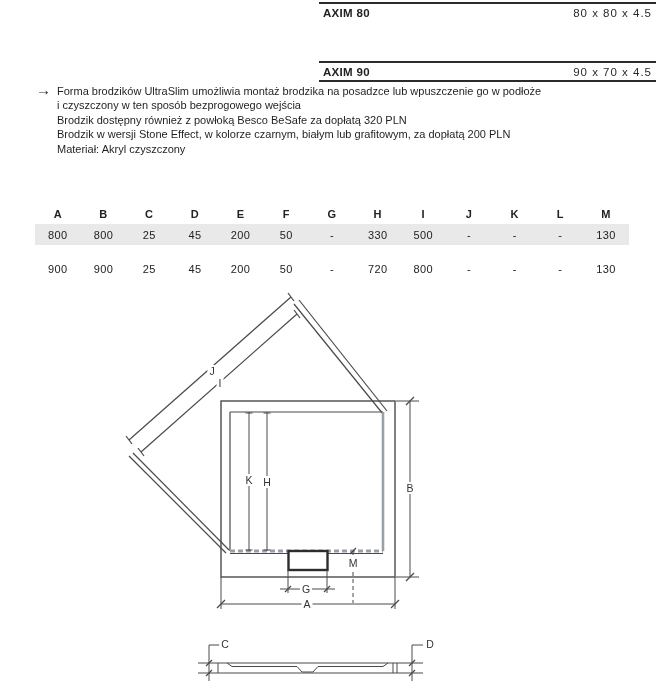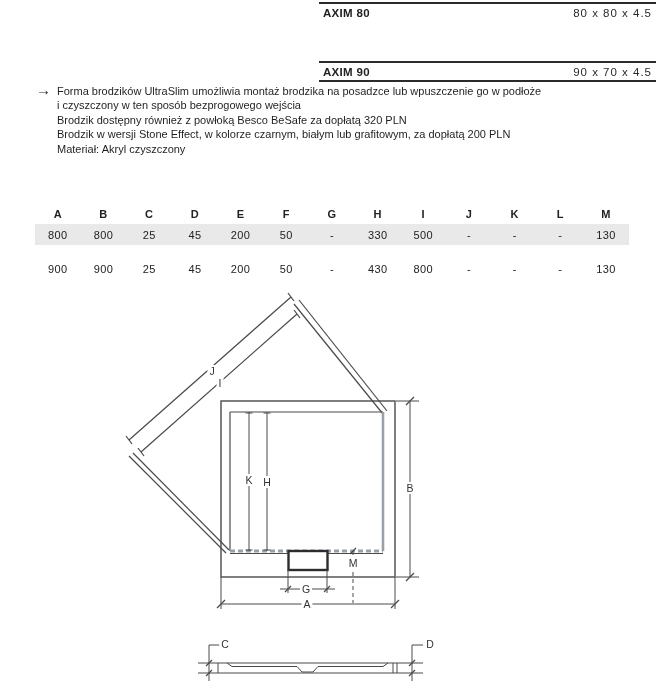--- a/index.html
+++ b/index.html
@@ -90,21 +90,21 @@
       <span class="c">130</span>
     </div>
     <div class="dtrow2">
       <span class="c">900</span>
       <span class="c">900</span>
       <span class="c">25</span>
       <span class="c">45</span>
       <span class="c">200</span>
       <span class="c">50</span>
       <span class="c">-</span>
-      <span class="c">430</span>
+      <span class="c">720</span>
       <span class="c">800</span>
       <span class="c">-</span>
       <span class="c">-</span>
       <span class="c">-</span>
       <span class="c">130</span>
     </div>
   </div>
 
   <div class="draw">
     <svg width="672" height="420" viewBox="0 0 672 420">

